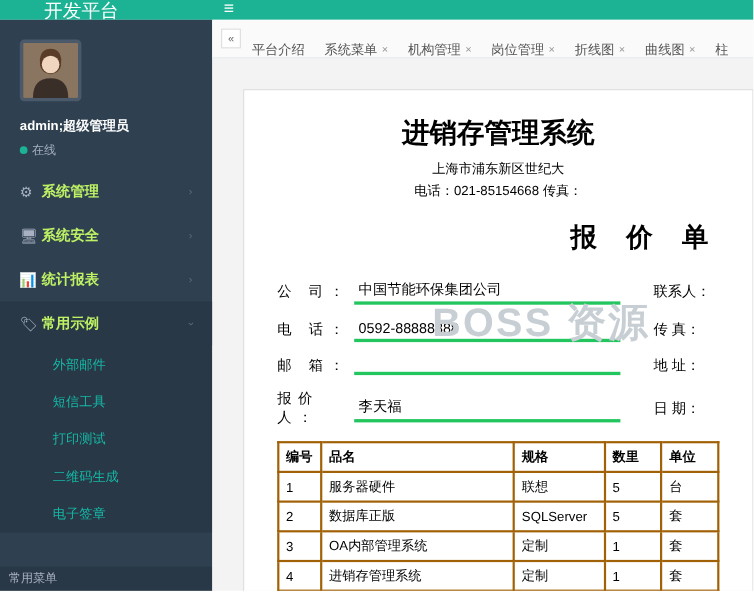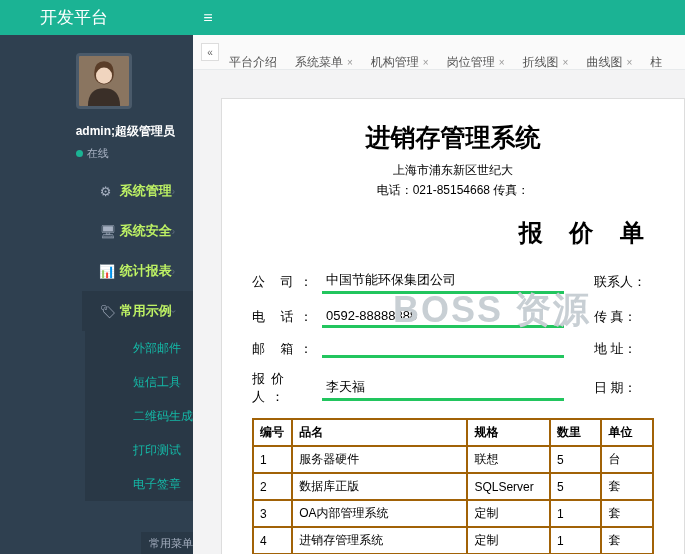--- a/index.html
+++ b/index.html
@@ -1,21 +1,21 @@
 <!DOCTYPE html>
 <html><head>
 <meta charset="utf-8">
 <style>
 * { margin:0; padding:0; box-sizing:border-box; font-family:"Microsoft YaHei","Helvetica Neue",Arial,sans-serif; }
 body { width:685px; height:554px; overflow:hidden; background:#fff; }
-.topbar { height:35px; background:#1bb394; display:flex; align-items:center; color:#fff; }
+.topbar { height:18px; background:#1bb394; display:flex; align-items:center; color:#fff; }
 .brand { width:193px; padding-left:40px; font-size:17px; }
 .hamburger { width:30px; text-align:center; font-size:16px; cursor:pointer; }
 .layout { display:flex; height:519px; }
-.sidebar { width:193px; background:#2f4050; color:#a7b1c2; display:flex; flex-direction:column; font-size:13px; overflow:hidden;align-items:flex-end; }
+.sidebar { width:193px; background:#2f4050; color:#a7b1c2; display:flex; flex-direction:column; font-size:13px; overflow:hidden; }
 .profile { padding:18px 18px 10px; }
 .avatar { width:56px; height:56px; border-radius:4px; border:3px solid #4a5a6a; overflow:hidden; background:#555; }
 .avatar svg { width:100%; height:100%; }
 .uname { color:#fff; font-size:12px; margin-top:14px; font-weight:bold; }
 .status { font-size:11px; margin-top:6px; display:flex; align-items:center; gap:4px; }
 .dot { width:7px; height:7px; border-radius:50%; background:#1bb394; display:inline-block; }
 .navitem { display:flex; align-items:center; height:40px; padding:0 18px; cursor:pointer; position:relative; }
 .navitem .ico { width:20px; font-size:13px; }
 .navitem .lbl { flex:1; color:#bef264; font-size:13px; font-weight:bold; }
 .navitem .arr { font-size:10px; color:#5b6b7b; }
@@ -88,22 +88,22 @@
       <span class="arr">›</span>
     </div>
     <div class="navitem active">
       <span class="ico">🏷</span>
       <span class="lbl">常用示例</span>
       <span class="arr">›</span>
     </div>
     <div class="subnav">
       <div class="subitem">外部邮件</div>
       <div class="subitem">短信工具</div>
+      <div class="subitem">打印测试</div>
       <div class="subitem">二维码生成</div>
-      <div class="subitem">打印测试</div>
       <div class="subitem">电子签章</div>
     </div>
     <div class="footer">常用菜单</div>
   </div>
 
   <div class="main">
     <div class="tabs">
       <div class="tabbtn">«</div>
       <div class="tab">
           <span>平台介绍</span>

